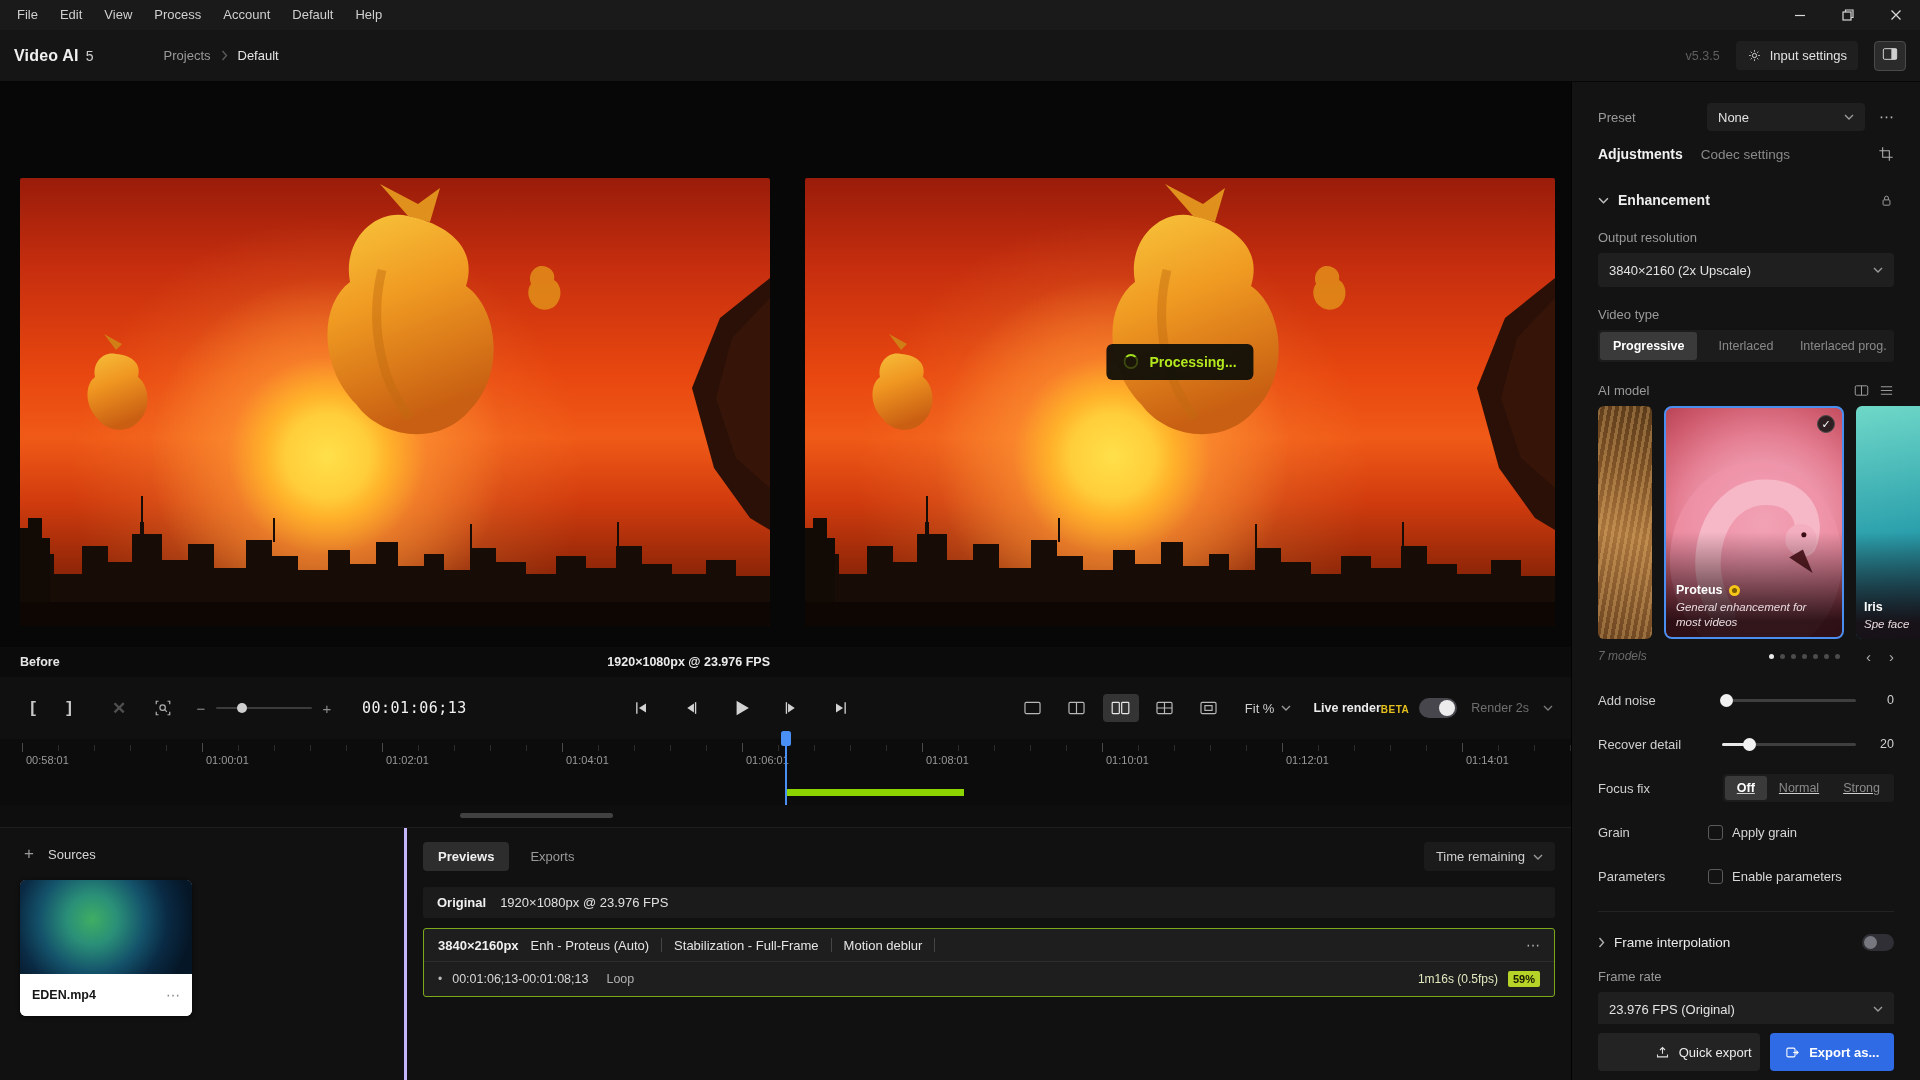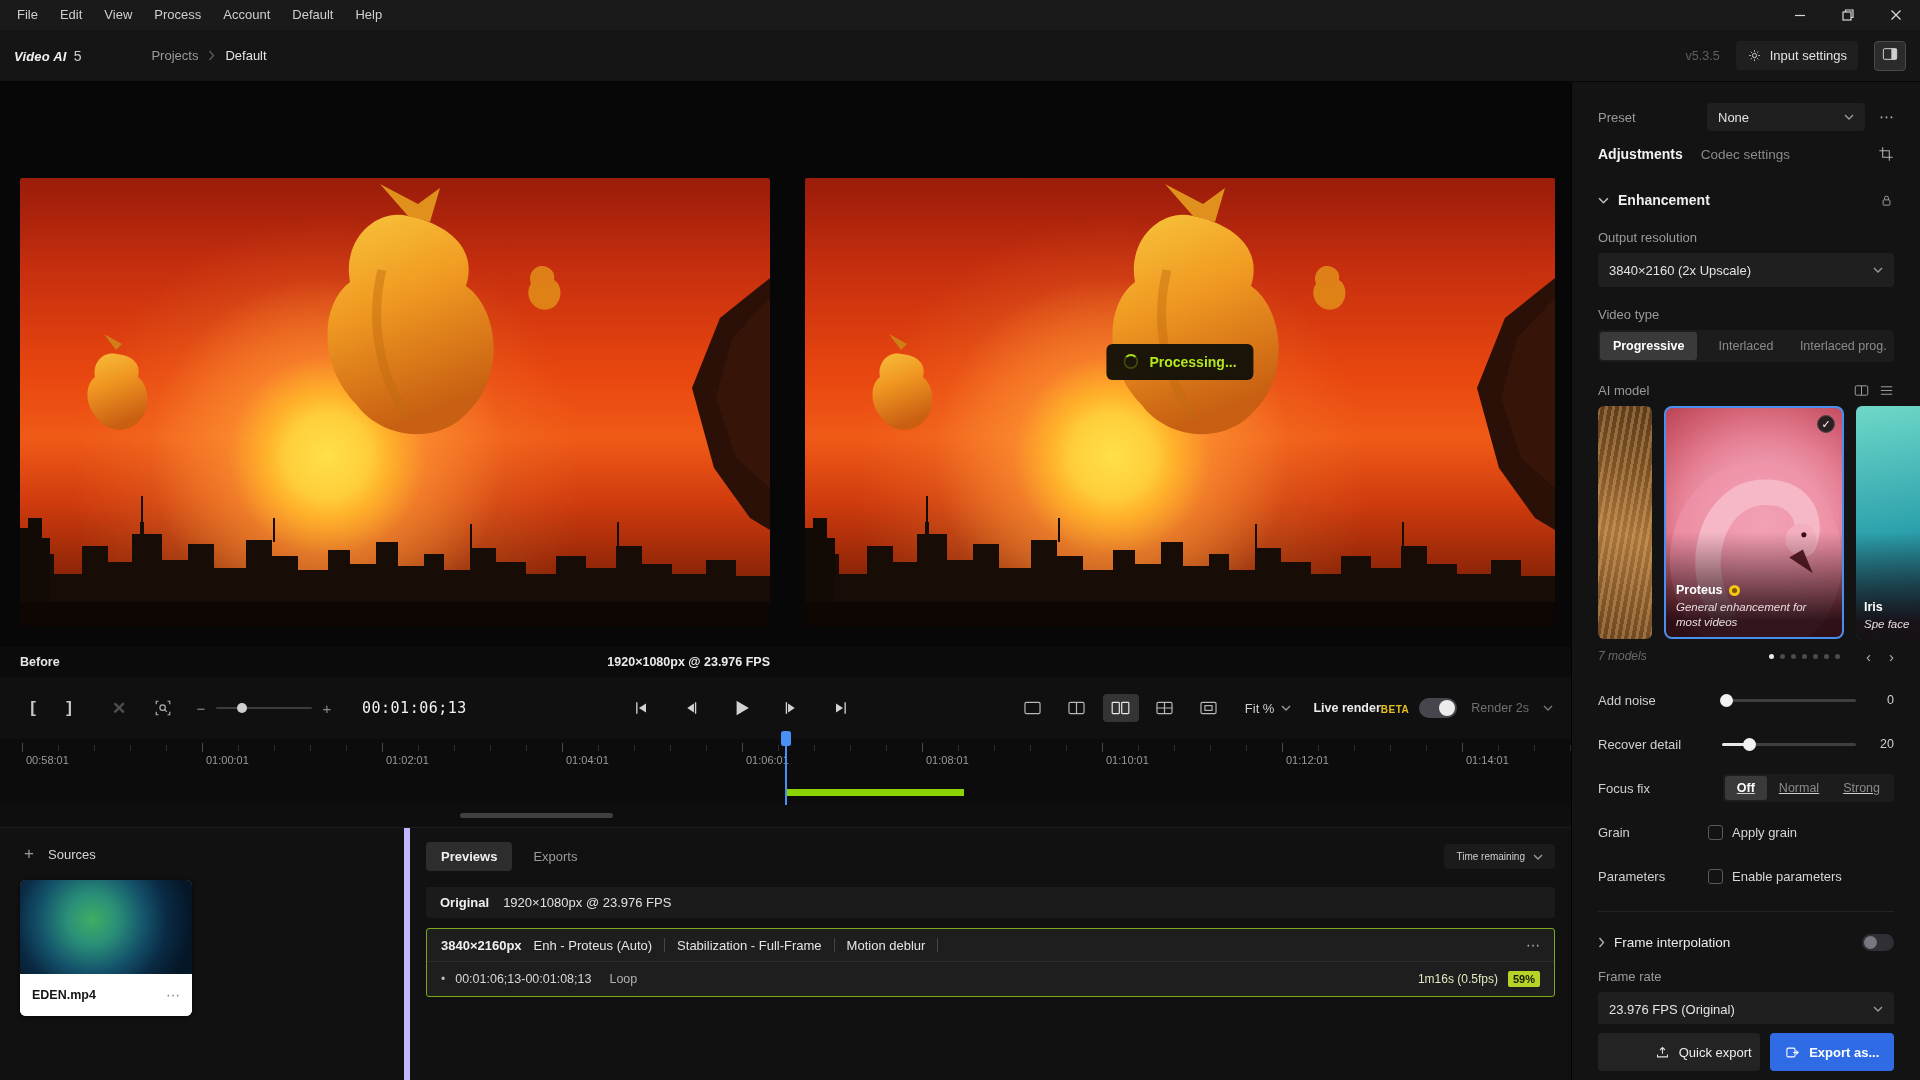--- a/index.html
+++ b/index.html
@@ -10,21 +10,21 @@
   
   .menubar { position:absolute; top:0; left:0; right:0; height:30px; background:#1a1a1a; display:flex; align-items:center; padding-left:6px; }
   .menu-item { padding:0 11px; line-height:30px; color:#cfcfcf; font-size:13px; cursor:default; }
   .win-controls { margin-left:auto; display:flex; height:30px; }
   .win-btn { width:48px; height:30px; display:flex; align-items:center; justify-content:center; }
   .win-btn svg { stroke:#d8d8d8; }
 
   
   .header { position:absolute; top:30px; left:0; right:0; height:52px; background:#151515; border-bottom:1px solid #060606; display:flex; align-items:center; padding:0 14px; }
   .app-title { display:flex; align-items:baseline; gap:7px; margin-right:70px; }
-  .app-title .name { color:#f0f0f0; font-size:13px; font-weight:bold; letter-spacing:.2px;font-style:italic; }
+  .app-title .name { color:#f0f0f0; font-size:16px; font-weight:bold; letter-spacing:.2px; }
   .app-title .gen { color:#cfcfcf; font-size:14px; }
   .breadcrumb { display:flex; align-items:center; gap:10px; }
   .crumb-1 { color:#9a9a9a; font-size:13px; }
   .crumb-2 { color:#e4e4e4; font-size:13px; }
   .header-right { margin-left:auto; display:flex; align-items:center; gap:16px; }
   .version { color:#5f5f5f; font-size:12.5px; }
   .input-settings-btn { display:flex; align-items:center; gap:8px; background:#1f1f1f; border-radius:4px; padding:7px 11px; color:#e2e2e2; font-size:13px; }
   .panel-toggle-btn { width:32px; height:30px; background:#2b2b2b; border:1px solid #4a4a4a; border-radius:4px; display:flex; align-items:center; justify-content:center; }
 
   
@@ -99,25 +99,25 @@
   .sources-title { color:#d6d6d6; font-size:13px; }
   .media-card { margin-top:16px; width:172px; border-radius:6px; overflow:hidden; background:#fff; box-shadow:0 1px 4px rgba(0,0,0,.6); }
   .media-thumb { height:94px;
     background:
       radial-gradient(circle at 42% 42%, #3fae63 0%, #2a8f78 22%, #14536b 46%, #0a2a44 66%, #051626 88%),
       #041020; }
   .media-foot { display:flex; align-items:center; justify-content:space-between; padding:13px 12px; background:#fff; }
   .media-name { color:#151515; font-size:12.5px; font-weight:bold; }
   .media-kebab { color:#8a8a8a; font-size:14px; }
 
-  .previews { flex:1; border-left:6px solid #c4b5fd; padding:14px 16px 0 16px; }
+  .previews { flex:1; border-left:3px solid #c4b5fd; padding:14px 16px 0 16px; }
   .pv-tabs { display:flex; align-items:center; gap:6px; }
   .pv-tab { padding:7px 15px; border-radius:4px; font-size:13px; color:#9a9a9a; }
   .pv-tab.active { background:#2d2d2d; color:#f0f0f0; font-weight:bold; }
-  .time-remaining { margin-left:auto; display:flex; align-items:center; gap:8px; background:#1b1b1b; border-radius:4px; padding:7px 12px; color:#cfcfcf; font-size:10px; }
+  .time-remaining { margin-left:auto; display:flex; align-items:center; gap:8px; background:#1b1b1b; border-radius:4px; padding:7px 12px; color:#cfcfcf; font-size:13px; }
   .original-row { margin-top:16px; background:#1b1b1b; border-radius:3px; padding:8px 14px; display:flex; align-items:center; gap:14px; }
   .orig-label { color:#f0f0f0; font-weight:bold; font-size:13px; }
   .orig-info { color:#e0e0e0; font-size:13px; }
   .preview-item { margin-top:10px; border:1px solid #7ca81c; border-radius:3px; background:#1e1e1e; }
   .pi-row1 { display:flex; align-items:center; padding:8px 14px; gap:12px; }
   .pi-res { color:#f0f0f0; font-weight:bold; font-size:13px; }
   .pi-tag { color:#e4e4e4; font-size:13px; }
   .pi-sep { width:1px; height:14px; background:#454545; }
   .pi-kebab { margin-left:auto; color:#b0b0b0; font-size:14px; }
   .pi-row2 { display:flex; align-items:center; padding:9px 14px; gap:10px; border-top:1px solid #2c2c2c; }

